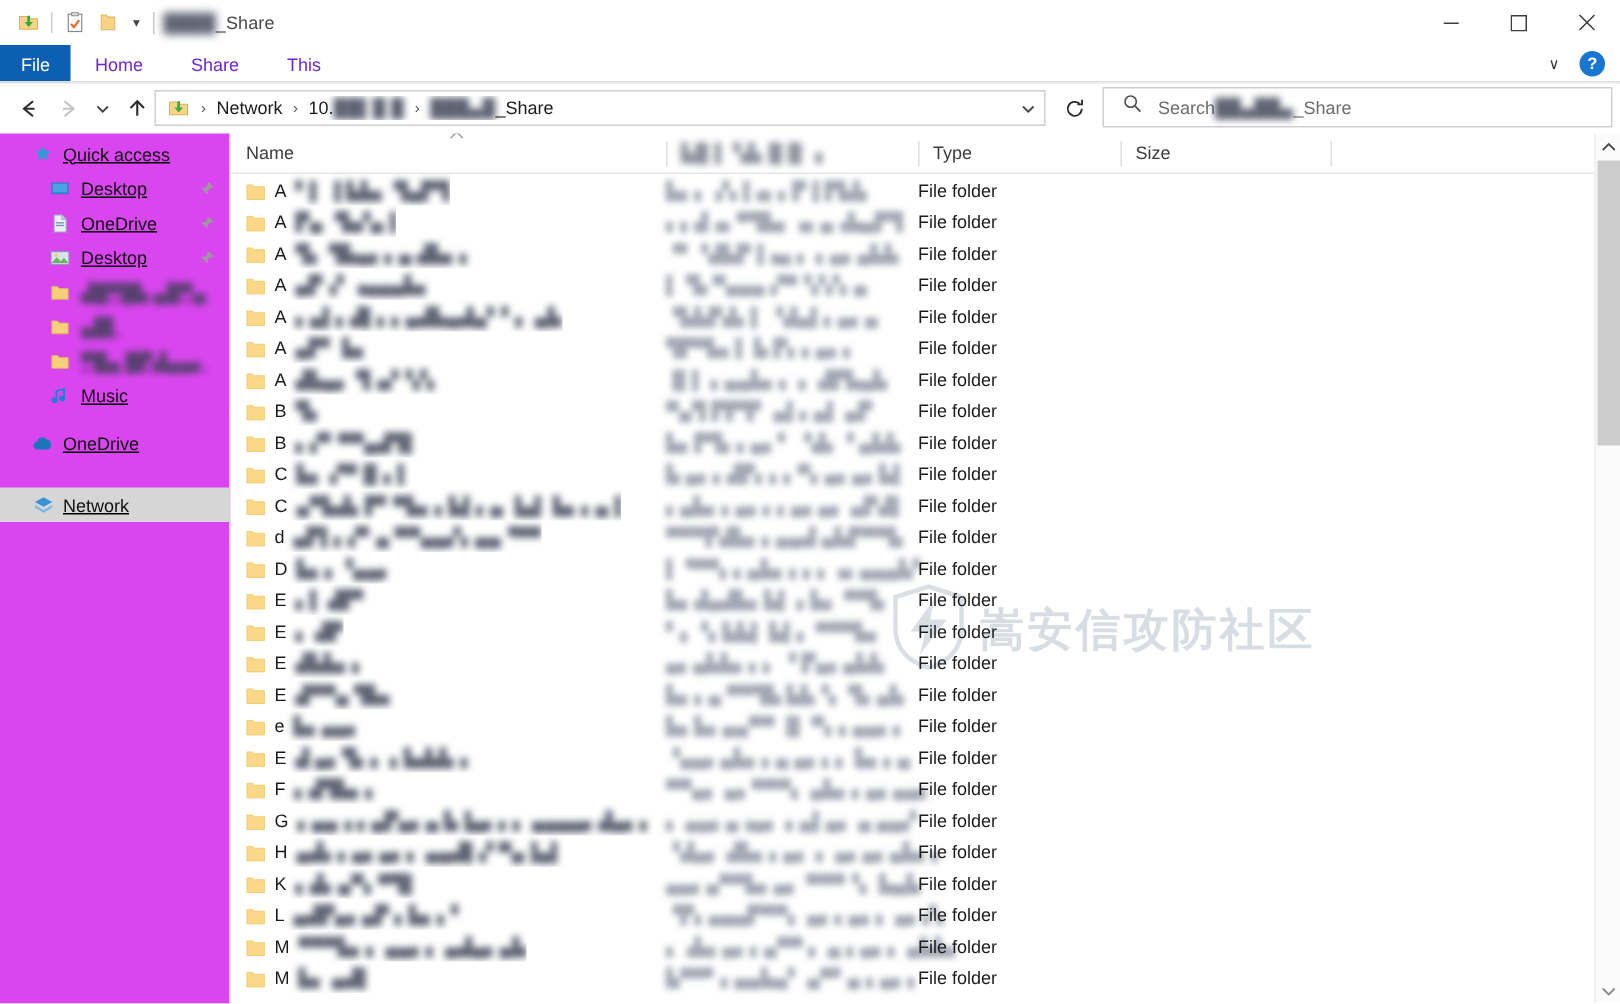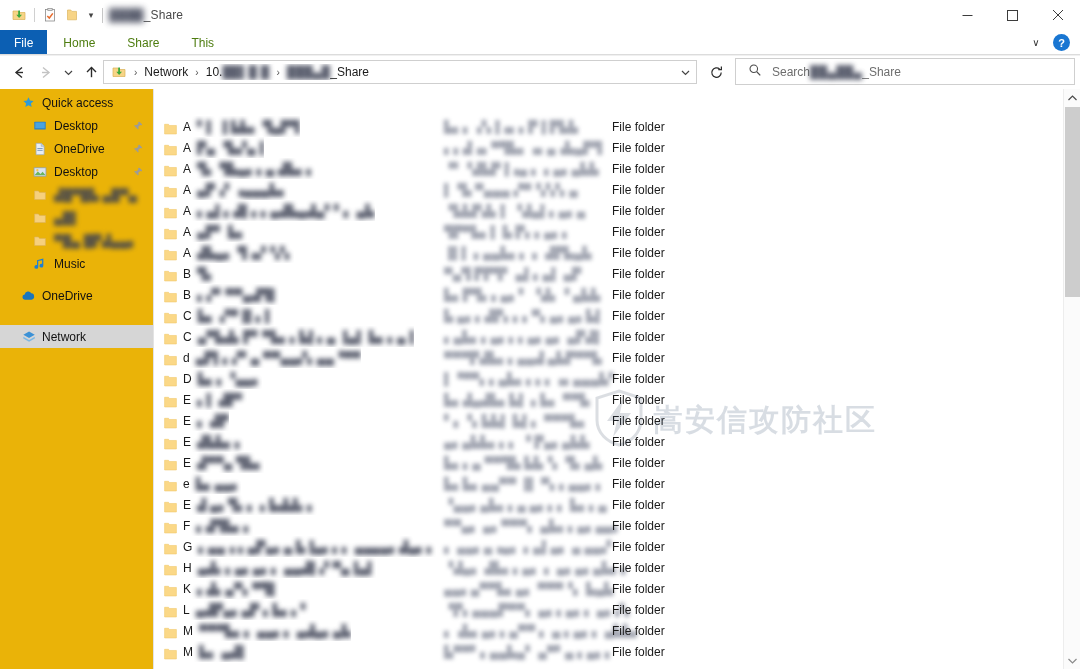--- a/index.html
+++ b/index.html
@@ -55,21 +55,21 @@
 
   
   .ribbon {
     position: absolute; left: 0; top: 30px; width: 1080px; height: 25px;
     background: #ffffff;
   }
   .tabs { display: flex; height: 25px; }
   .tab {
     height: 25px; padding: 0 16px;
     display: flex; align-items: center;
-    font-size: 12px; color: #4d7c0f;
+    font-size: 12px; color: #6d28d9;
   }
   .tab.file {
     background: #0c5fb3; color: #ffffff; padding: 0 14px;
   }
   .ribbon-right {
     position: absolute; right: 4px; top: 0; height: 25px;
     display: flex; align-items: center; gap: 6px;
   }
   .chev-btn {
     width: 22px; height: 22px; display: flex;
@@ -153,22 +153,23 @@
   .blur.head { filter: blur(2.4px); color: #5b6070; opacity: 0.7; }
 
   
   .content {
     position: absolute; left: 0; top: 89px;
     width: 1080px; height: 580px;
     background: #ffffff;
   }
   .nav-pane {
     position: absolute; left: 0; top: 0; width: 153px; height: 580px;
-    background: #eab308;
+    background: #d946ef;
     overflow: hidden;
+    text-decoration: underline;
   }
   .pane-split {
     position: absolute; left: 153px; top: 0; width: 1px; height: 580px;
     background: #e3e3e3;
   }
   .tree { padding-top: 2px; }
   .tree-item {
     height: 23px; display: flex; align-items: center;
     padding-left: 20px; position: relative;
     font-size: 12px; color: #111111;
@@ -514,20 +515,43 @@
               </svg>
             </span>
             <span class="tree-label">Network</span>
           </div>
         </div>
     </div>
     <div class="pane-split"></div>
 
     <div class="list-pane">
 
+      <div class="col-head">
+        <div class="col" style="left:0; width:290px;">
+          <span>Name</span>
+          <span class="sort-caret">
+            <svg width="9" height="6" viewBox="0 0 9 6">
+                <path d="M0.5 5L4.5 1 8.5 5" fill="none" stroke="#9a9a9a" stroke-width="1"></path>
+              </svg>
+          </span>
+        </div>
+        <div class="col-div" style="left:290px;"></div>
+        <div class="col" style="left:290px; width:168px;">
+          <span class="blur head">▙█▐ ▝▟▖█▐▌▗</span>
+        </div>
+        <div class="col-div" style="left:458px;"></div>
+        <div class="col" style="left:458px; width:135px;">
+          <span>Type</span>
+        </div>
+        <div class="col-div" style="left:593px;"></div>
+        <div class="col" style="left:593px; width:140px;">
+          <span>Size</span>
+        </div>
+        <div class="col-div" style="left:733px;"></div>
+      </div>
 
       <div class="rows" id="rows">
           <div class="row">
             <div class="cell-name">
               <span class="folder-ico"><svg width="13" height="12" viewBox="0 0 14 13">
                   <path d="M0.6 1.4h4.2l1 1.3h7.6v9.2H0.6z" fill="#fbd887" stroke="#f0c969" stroke-width="0.6"></path>
                 </svg></span>
               <span style="font-size:12px;color:#1b1b1b;">A</span>
               <span class="blur">▘▌ ▐ ▙▙▖ ▜▄▛▜</span>
             </div>

